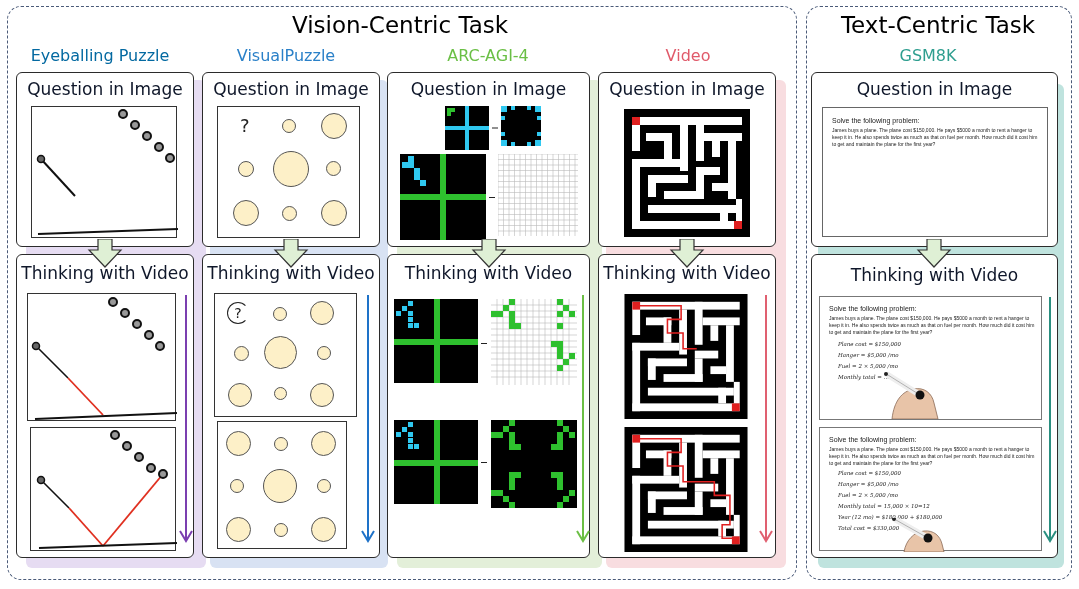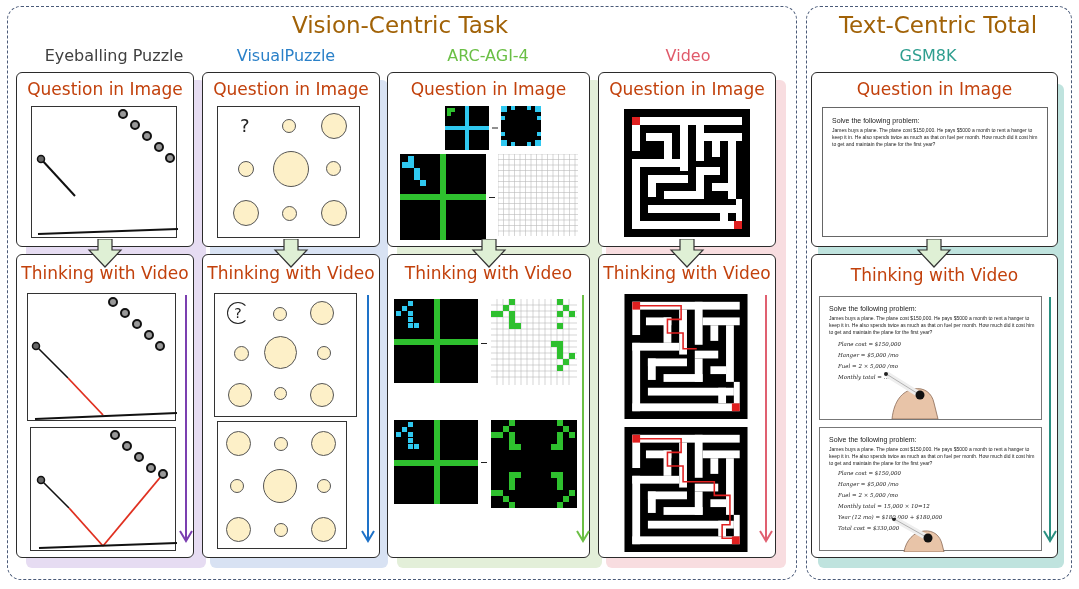--- a/index.html
+++ b/index.html
@@ -1,39 +1,39 @@
 <!DOCTYPE html>
 <html><head>
 <meta charset="utf-8">
 <style>
 *{box-sizing:border-box;margin:0;padding:0}
 body{width:1079px;height:589px;background:#fff;font-family:"DejaVu Sans","Liberation Sans",sans-serif;position:relative;overflow:hidden;color:#1a1a1a}
 .group{position:absolute;border:1.5px dashed #4a5a78;border-radius:14px}
-.gtitle{position:absolute;font-size:23px;color:#a16207;white-space:nowrap;transform:translateX(-50%)}
+.gtitle{position:absolute;font-size:23px;color:#000000;white-space:nowrap;transform:translateX(-50%)}
 .dsname{position:absolute;font-size:16px;white-space:nowrap;transform:translateX(-50%)}
 .shadow{position:absolute;border-radius:6px}
 .card{position:absolute;background:#fff;border:1.6px solid #2b2b2b;border-radius:6px}
-.ctitle{position:absolute;left:0;right:0;text-align:center;font-size:17px;color:#c2410c;white-space:nowrap}
+.ctitle{position:absolute;left:0;right:0;text-align:center;font-size:17px;color:#0f172a;white-space:nowrap}
 .panel{position:absolute;background:#fff;border:1.5px solid #333}
 .downarrow{position:absolute;width:36px;height:30px}
 .vline{position:absolute}
 .bub{position:absolute;border-radius:50%;background:#fdf0c8;border:1.3px solid #555}
 .txt{position:absolute;font-family:"Liberation Sans",sans-serif;color:#222}
 .hand{position:absolute;font-family:"DejaVu Serif",serif;font-style:italic;color:#222;white-space:nowrap}
 </style>
 </head>
 <body>
 
 <div class="group" style="left:7px;top:6px;width:790px;height:574px"></div>
 <div class="group" style="left:806px;top:6px;width:266px;height:574px"></div>
 
 <div class="gtitle" style="left:400px;top:12px">Vision-Centric Task</div>
-<div class="gtitle" style="left:938px;top:12px">Text-Centric Total</div>
-
-<div class="dsname" style="left:114px;top:46px;color:#404040">Eyeballing Puzzle</div>
+<div class="gtitle" style="left:938px;top:12px">Text-Centric Task</div>
+
+<div class="dsname" style="left:100px;top:46px;color:#0369a1">Eyeballing Puzzle</div>
 <div class="dsname" style="left:286px;top:46px;color:#2a80c8">VisualPuzzle</div>
 <div class="dsname" style="left:488px;top:46px;color:#6abf45">ARC-AGI-4</div>
 <div class="dsname" style="left:688px;top:46px;color:#e05a6a">Video</div>
 <div class="dsname" style="left:928px;top:46px;color:#2e9e8f">GSM8K</div>
 
 <div class="shadow" style="left:26px;top:80px;width:180px;height:488px;background:#e6dcf2"></div>
 <div class="shadow" style="left:210px;top:80px;width:178px;height:488px;background:#d8e2f3"></div>
 <div class="shadow" style="left:397px;top:80px;width:205px;height:488px;background:#e3efd9"></div>
 <div class="shadow" style="left:606px;top:80px;width:180px;height:488px;background:#f8dde0"></div>
 <div class="shadow" style="left:818px;top:84px;width:246px;height:484px;background:#bfe3de"></div>

